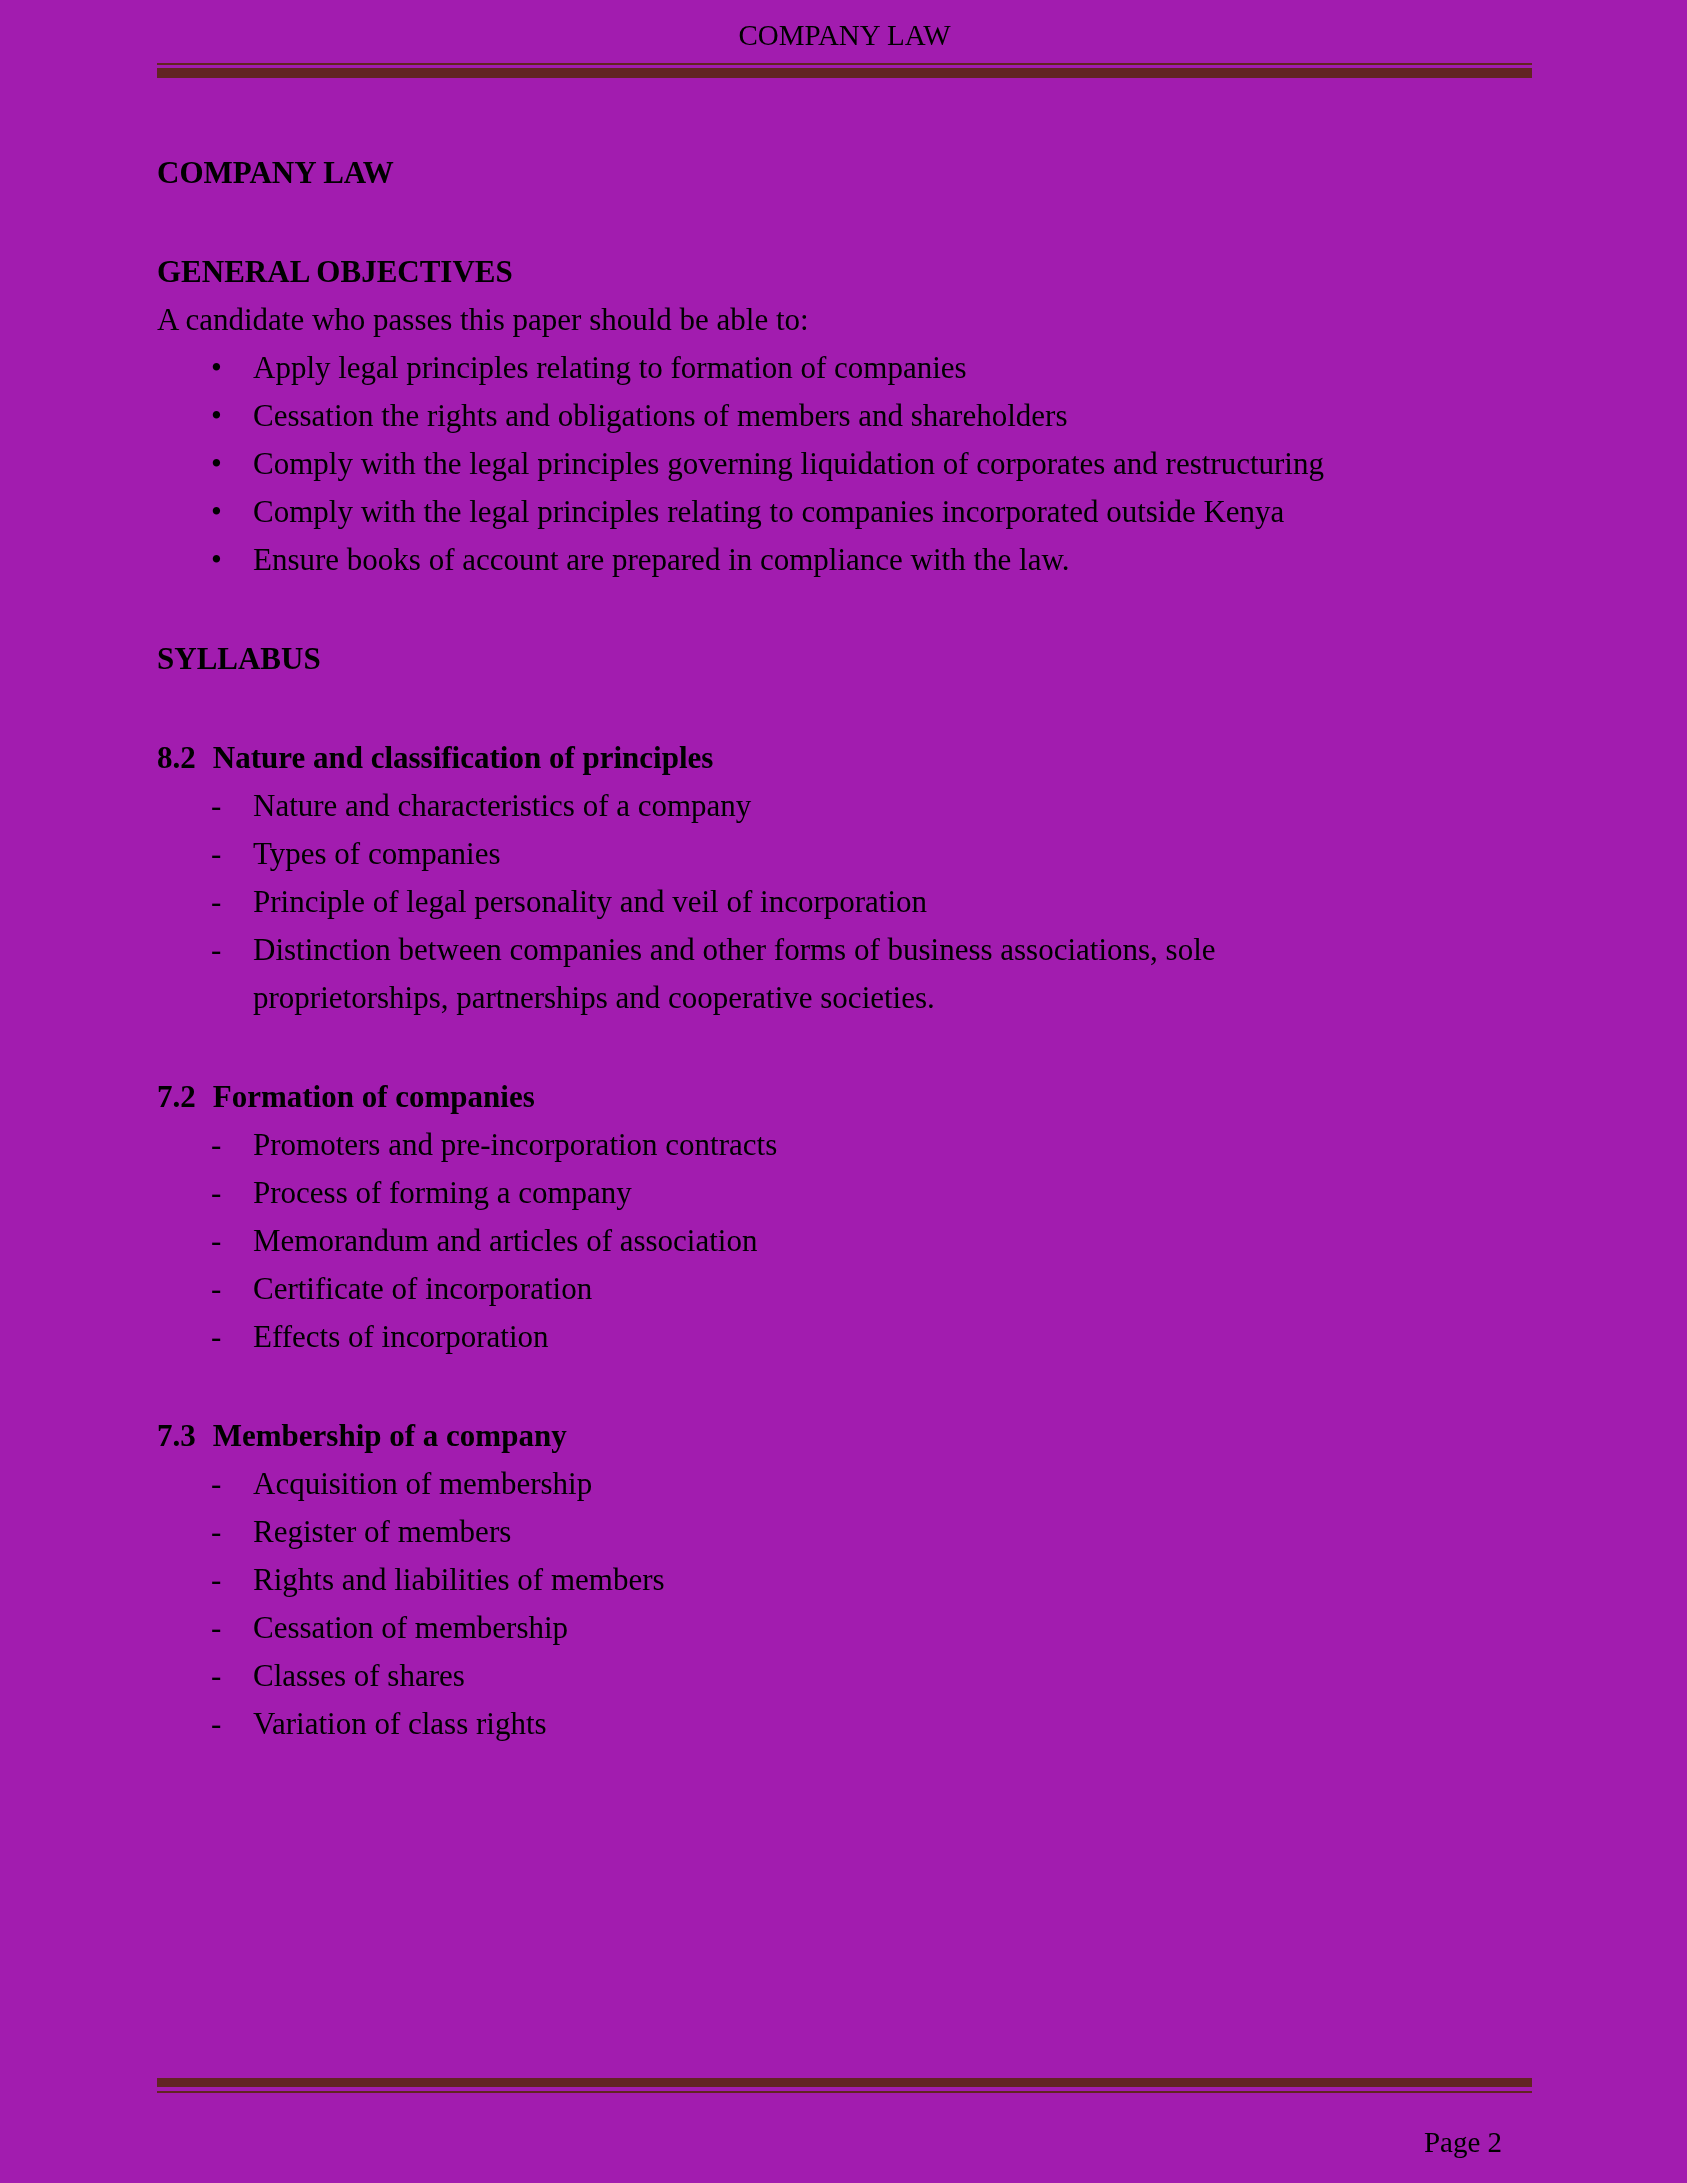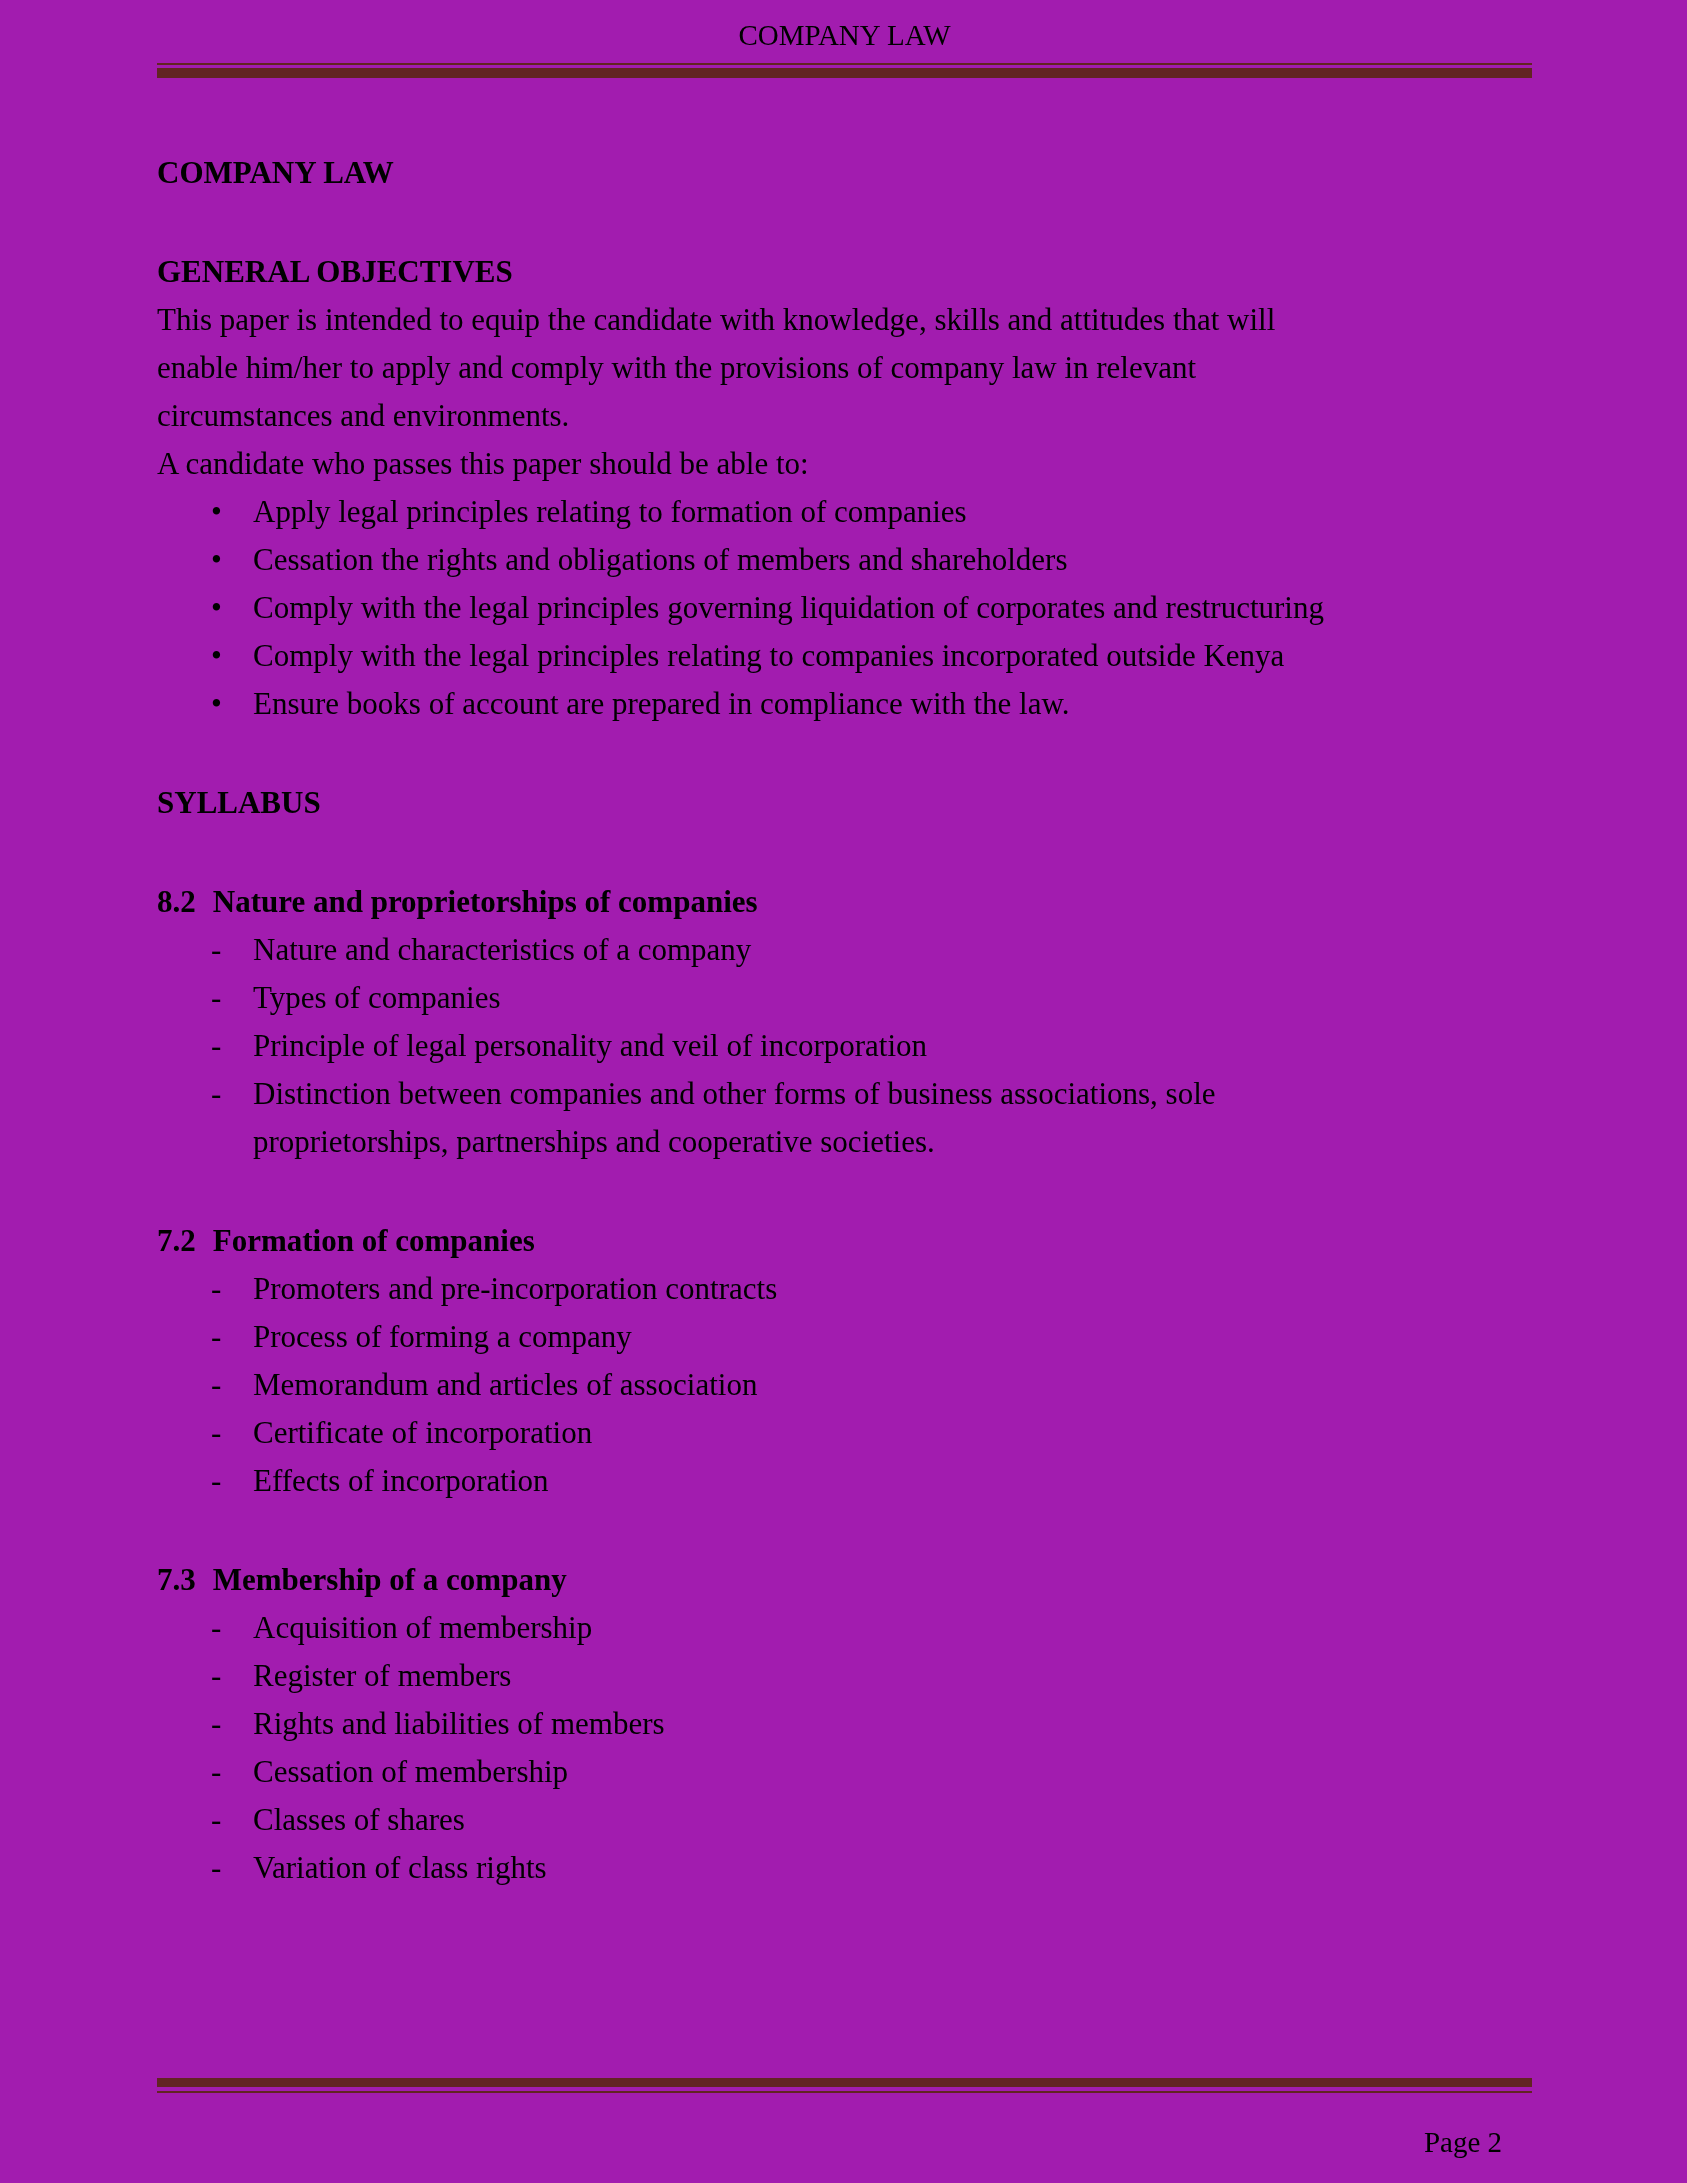--- a/index.html
+++ b/index.html
@@ -97,23 +97,20 @@
     <div class="header-title">COMPANY LAW</div>
     <div class="rule-thin"></div>
     <div class="rule-thick"></div>
   </div>
 
   <div class="content">
 
     <h2 class="doc-title">COMPANY LAW</h2>
 
     <h2 class="sec-head mt-section">GENERAL OBJECTIVES</h2>
-    <p class="body-par pre">This paper is intended to equip the candidate with knowledge, skills and attitudes that will
-enable him/her to apply and comply with the provisions of company law in relevant
-circumstances and environments.</p>
 
     <p class="intro-line">A candidate who passes this paper should be able to:</p>
     <ul class="doc-list">
       <li>
         <span class="marker">•</span>
         <span class="li-text">Apply legal principles relating to formation of companies</span>
       </li>
       <li>
         <span class="marker">•</span>
         <span class="li-text">Cessation the rights and obligations of members and shareholders</span>
@@ -128,21 +125,21 @@
       </li>
       <li>
         <span class="marker">•</span>
         <span class="li-text">Ensure books of account are prepared in compliance with the law.</span>
       </li>
     </ul>
 
     <h2 class="sec-head mt-section">SYLLABUS</h2>
 
     <h3 class="sec-head mt-section">
-      <span class="sec-num">8.2</span><span>Nature and proprietorships of companies</span>
+      <span class="sec-num">8.2</span><span>Nature and classification of principles</span>
     </h3>
     <ul class="doc-list">
       <li>
         <span class="marker">-</span>
         <span class="li-text">Nature and characteristics of a company</span>
       </li>
       <li>
         <span class="marker">-</span>
         <span class="li-text">Types of companies</span>
       </li>

